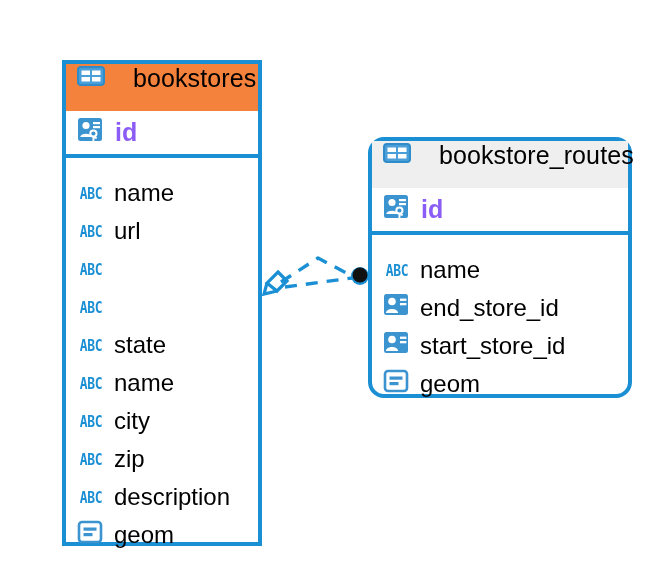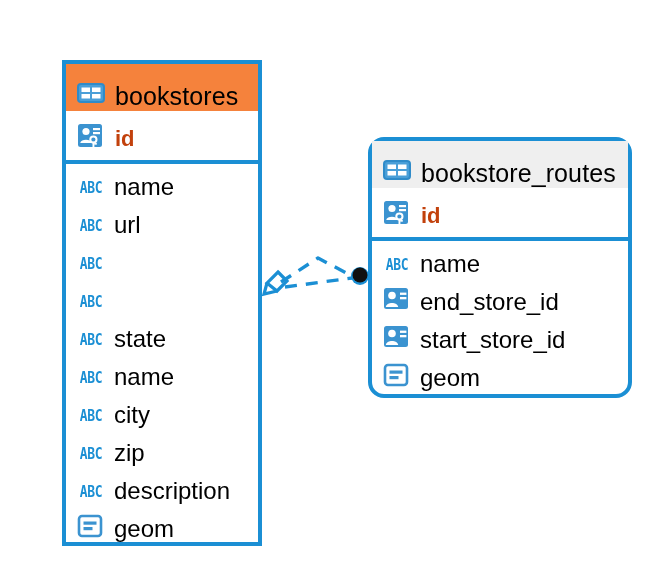--- a/index.html
+++ b/index.html
@@ -15,49 +15,48 @@
   .entity{
     position:absolute;
     box-sizing:border-box;
     border:4px solid #1b8fd4;
     background:#ffffff;
     z-index:3;
   }
 
   .entity-header{
     display:flex;
-    align-items:flex-end;
-    gap:9px;
+    align-items:flex-start;
+    gap:27px;
     padding:0 10px;
     height:47px;
     box-sizing:border-box;
     font-size:25px;
     color:#000000;
     letter-spacing:.1px;
     white-space:nowrap;
   }
   .entity-header.orange{background:#f5823c;}
   .entity-header.grey{background:#efefef;}
 
   .pk-row{
     display:flex;
     align-items:center;
     gap:9px;
     padding:0 10px;
     height:47px;
     box-sizing:border-box;
-    font-size:22px;
+    font-size:25px;
     font-weight:bold;
-    color:#c2410c;
+    color:#8b5cf6;
     border-bottom:4px solid #1b8fd4;
     background:#ffffff;
-    margin-top:6px;
-  }
-
-  .field-list{padding:4px 0 6px 0;}
+  }
+
+  .field-list{padding:16px 0 6px 0;}
   .field-row{
     display:flex;
     align-items:center;
     gap:8px;
     padding:0 10px;
     height:38px;
     box-sizing:border-box;
     font-size:24px;
     color:#000000;
     white-space:nowrap;

